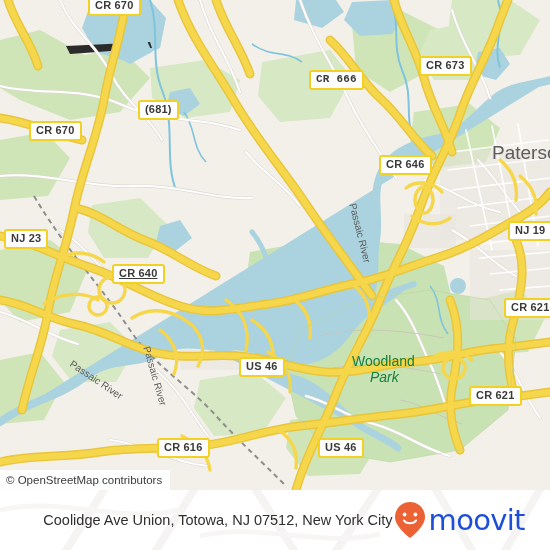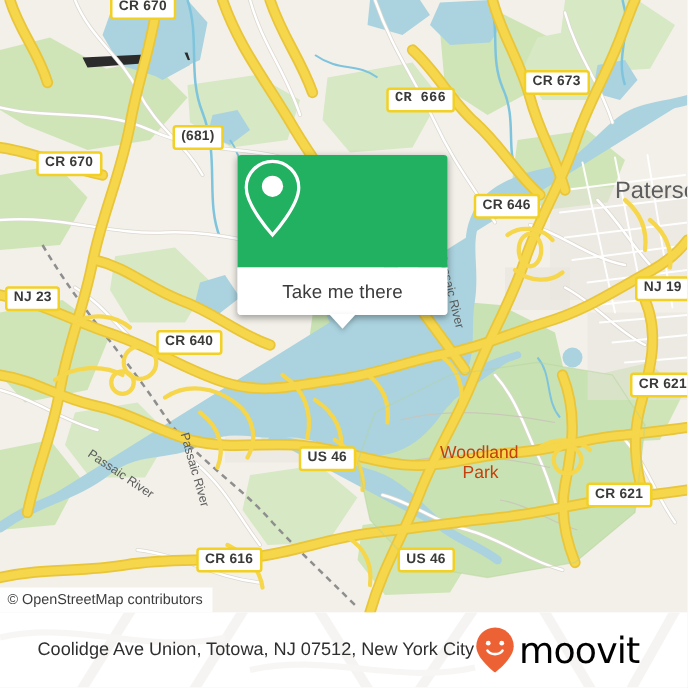--- a/index.html
+++ b/index.html
@@ -33,21 +33,21 @@
   }
 
   
   .place{
     position:absolute;
     color:#6b6b6b;
     white-space:nowrap;
     font-family:"Liberation Sans","DejaVu Sans",sans-serif;
   }
   .place.big{font-size:19px;color:#5d5d5d;}
-  .place.mid{font-size:14px;color:#c2410c;line-height:16px;text-align:center;}
+  .place.mid{font-size:14px;color:#15803d;line-height:16px;text-align:center;}
 
   
   .river{
     position:absolute;
     color:#5c5c5c;
     font-size:10px;
     white-space:nowrap;
     font-family:"Liberation Sans","DejaVu Sans",sans-serif;
   }
 
@@ -92,30 +92,30 @@
   #attrib span{font-size:11.5px;color:#3c3c3c;white-space:nowrap;text-align:center;}
 
   
   #footer{
     position:absolute;left:0;top:490px;width:550px;height:60px;
     background:#ffffff;overflow:hidden;
   }
   #footer-watermark{position:absolute;left:0;top:0;opacity:.5;}
   #footer-inner{
     position:relative;z-index:2;
-    display:flex;align-items:center;justify-content:flex-start;
+    display:flex;align-items:center;justify-content:center;
     height:60px;padding:0 12px 0 30px;box-sizing:border-box;
   }
   #footer-title{
     font-size:14.5px;color:#2f2f2f;line-height:20px;
     max-width:360px;
   }
   #brand{display:flex;align-items:center;gap:2px;flex:0 0 auto;}
   #brand-name{
-    font-size:29px;color:#000000;letter-spacing:-0.7px;
+    font-size:29px;color:#1d4ed8;letter-spacing:-0.7px;
     font-family:"DejaVu Sans","Liberation Sans",sans-serif;
   }
 </style>
 </head>
 <body>
 
 <div id="app">
 
   <div id="map">
     <svg width="550" height="490" viewBox="0 0 550 490">
@@ -333,47 +333,35 @@
     </svg>
 
     <div class="shield" style="left:88px;top:-4px;">CR 670</div>
     <div class="shield" style="left:309px;top:70px;font-family:Liberation Mono, monospace;">CR 666</div>
     <div class="shield" style="left:419px;top:56px;">CR 673</div>
     <div class="shield" style="left:138px;top:100px;">(681)</div>
     <div class="shield" style="left:29px;top:121px;">CR 670</div>
     <div class="shield" style="left:379px;top:155px;">CR 646</div>
     <div class="shield" style="left:4px;top:229px;text-align:right;">NJ 23</div>
     <div class="shield" style="left:508px;top:221px;">NJ 19</div>
-    <div class="shield" style="left:125px;top:264px;">CR 640</div>
+    <div class="shield" style="left:112px;top:264px;text-decoration:underline;">CR 640</div>
     <div class="shield" style="left:504px;top:298px;">CR 621</div>
     <div class="shield" style="left:239px;top:357px;">US 46</div>
     <div class="shield" style="left:469px;top:386px;">CR 621</div>
     <div class="shield" style="left:157px;top:438px;">CR 616</div>
     <div class="shield" style="left:318px;top:438px;">US 46</div>
 
     <div class="place big" style="left:492px;top:142px;">Paterson</div>
     <div class="place mid" style="left:352px;top:353px;">Woodland</div>
-    <div class="place mid" style="left:370px;top:369px;">Park</div>
+    <div class="place mid" style="left:370px;top:369px;font-style:italic;">Park</div>
 
     <div class="river" style="left:74px;top:358px;transform:rotate(34deg);transform-origin:0 0;">Passaic River</div>
     <div class="river" style="left:152px;top:345px;transform:rotate(74deg);transform-origin:0 0;">Passaic River</div>
     <div class="river" style="left:358px;top:202px;transform:rotate(76deg);transform-origin:0 0;">Passaic River</div>
 
-    <div id="popup">
-      <div id="popup-top">
-        <svg width="56" height="70" viewBox="0 0 56 70">
-          <path d="M28 5 C16.5 5 7 14.5 7 26 C7 41 28 64 28 64 C28 64 49 41 49 26 C49 14.5 39.5 5 28 5 Z" fill="none" stroke="#ffffff" stroke-width="2.6"></path>
-          <circle cx="28" cy="25" r="8.5" fill="#ffffff"></circle>
-        </svg>
-      </div>
-      <div id="popup-bottom">
-        <span id="popup-label">Take me there</span>
-        <div id="popup-tail"></div>
-      </div>
-    </div>
 
     <div id="attrib">
       <span>© OpenStreetMap contributors</span>
     </div>
   </div>
 
   <div id="footer">
     <svg id="footer-watermark" width="550" height="60" viewBox="0 0 550 60">
       <g stroke="#eceae6" stroke-width="8" fill="none">
         <path d="M60 70 L110 -10"></path>

